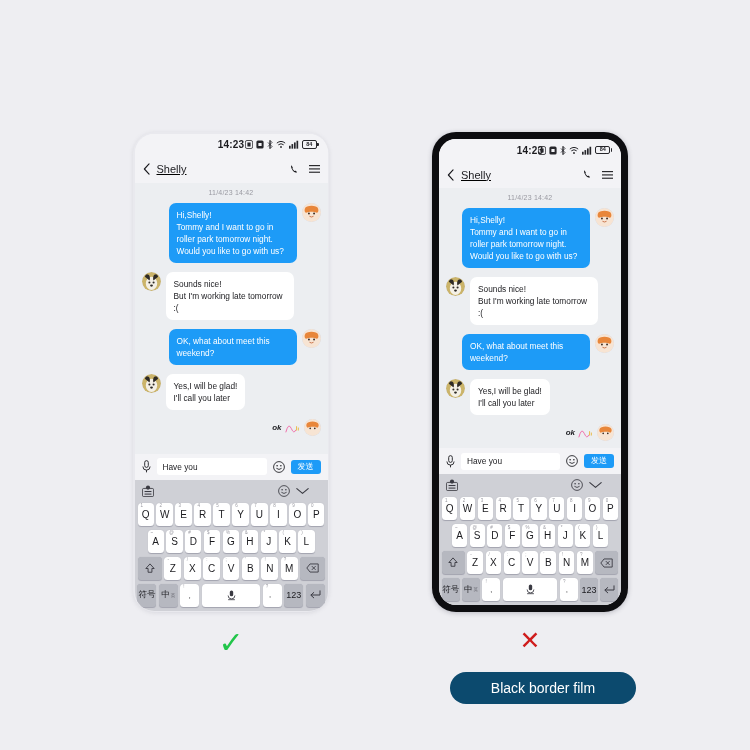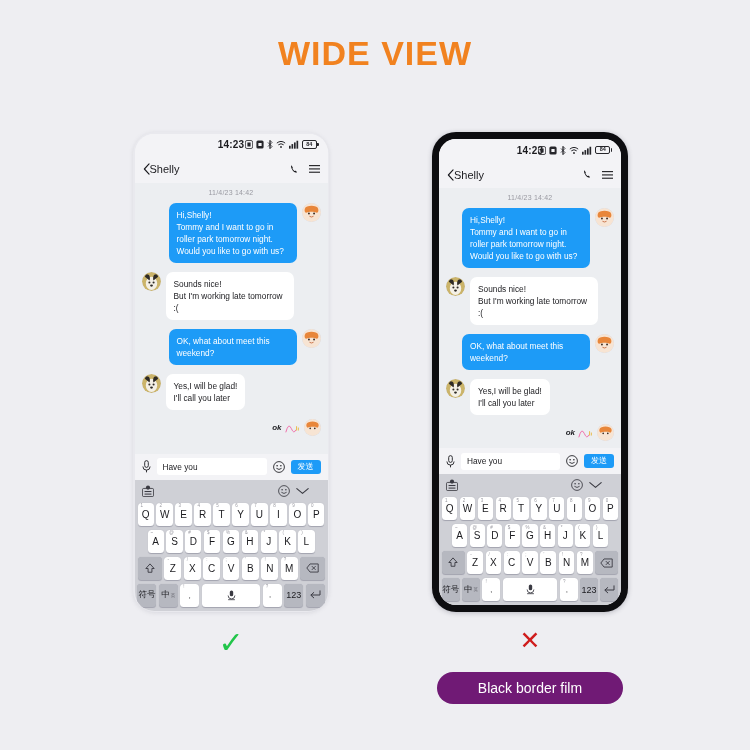--- a/index.html
+++ b/index.html
@@ -81,21 +81,22 @@
   }
   .batt-num { font-size: 5.5px; color: #26262b; font-weight: 700; line-height:1; }
   .batt-tip { width: 1.2px; height: 3.5px; background: #26262b; border-radius: 0 1px 1px 0; margin-left: .5px;}
 
   
   .chat-header {
     height: 27px; flex: none;
     background: #f3f3f6;
     display: flex; align-items: center;
     padding: 0 8px;
-    gap: 0;
+    gap: 7px;
+    text-decoration: underline;
   }
   .chat-name { font-size: 11px; color: #1b1b1f; font-weight: 500; }
   .hdr-right { margin-left: auto; display: flex; align-items: center; gap: 8px; }
 
   
   .chat-body {
     flex: 1; background: #eceef1;
     padding: 6px 7px 0 7px;
     position: relative; overflow: hidden;
   }
@@ -183,28 +184,27 @@
   }
   .mark-left  { left: 133px; color: #21c54a; }
   .mark-right { left: 432px; color: #cf1c1c; font-size: 25px; }
 
   .pill {
     position: absolute; top: 672px; width: 186px; height: 32px;
     border-radius: 16px; display: flex; align-items: center;
     justify-content: center; font-size: 14px; color: #fff;
   }
   .pill-left  { left: 138px; background: #1d9bf7; }
-  .pill-right { left: 437px; background: #701a75; }
+  .pill-right { left: 450px; background: #0c4a6e; }
 </style>
 </head>
 <body>
 
 <div class="page">
 
-  <div class="hero-title">WIDE VIEW</div>
 
   <div class="phone phone-left">
     <div class="frame-thin">
       <div class="screen">
 
         <div class="statusbar">
           <div class="sb-time">14:23</div>
           <div class="sb-icons">
             <svg width="8" height="9" viewBox="0 0 10 11">
                 <rect x="0.5" y="0.5" width="9" height="10" rx="2" fill="none" stroke="#26262b"></rect>

